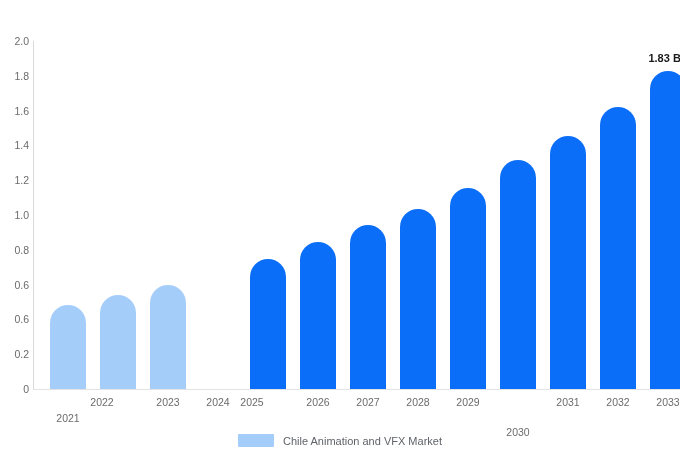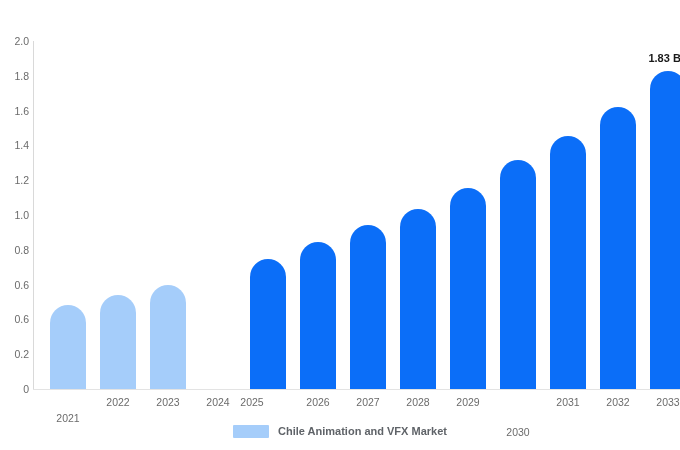--- a/index.html
+++ b/index.html
@@ -95,27 +95,26 @@
     top: 396px;
     width: 60px;
     text-align: center;
     font-size: 10.5px;
     color: #6b6b6b;
     white-space: nowrap;
   }
   #legend {
     position: absolute;
     left: 0;
-    top: 425px;
+    top: 434px;
     width: 680px;
     display: flex;
-    align-items: flex-start;
+    align-items: center;
     justify-content: center;
     gap: 9px;
-    font-weight: bold;
   }
   #legend-swatch {
     width: 36px;
     height: 13px;
     border-radius: 1px;
   }
   #legend-label {
     font-size: 11px;
     color: #5f6368;
   }
@@ -182,21 +181,21 @@
         <div class="bar-value-label" style="bottom: 325.42px;">1.83 Bn</div>
       </div>
     </div>
 
   <div id="legend">
     <span id="legend-swatch" style="background: rgb(165, 205, 250);"></span>
     <span id="legend-label">Chile Animation and VFX Market</span>
   </div>
 
 <div class="x-tick-label" style="left: 38px; margin-top: 16px;">2021</div>
-    <div class="x-tick-label" style="left: 88px;">2022</div>
+    <div class="x-tick-label" style="left: 72px;">2022</div>
     <div class="x-tick-label" style="left: 138px;">2023</div>
     <div class="x-tick-label" style="left: 188px;">2024</div>
     <div class="x-tick-label" style="left: 222px;">2025</div>
     <div class="x-tick-label" style="left: 288px;">2026</div>
     <div class="x-tick-label" style="left: 338px;">2027</div>
     <div class="x-tick-label" style="left: 388px;">2028</div>
     <div class="x-tick-label" style="left: 438px;">2029</div>
     <div class="x-tick-label" style="left: 488px; margin-top: 30px;">2030</div>
     <div class="x-tick-label" style="left: 538px;">2031</div>
     <div class="x-tick-label" style="left: 588px;">2032</div>

